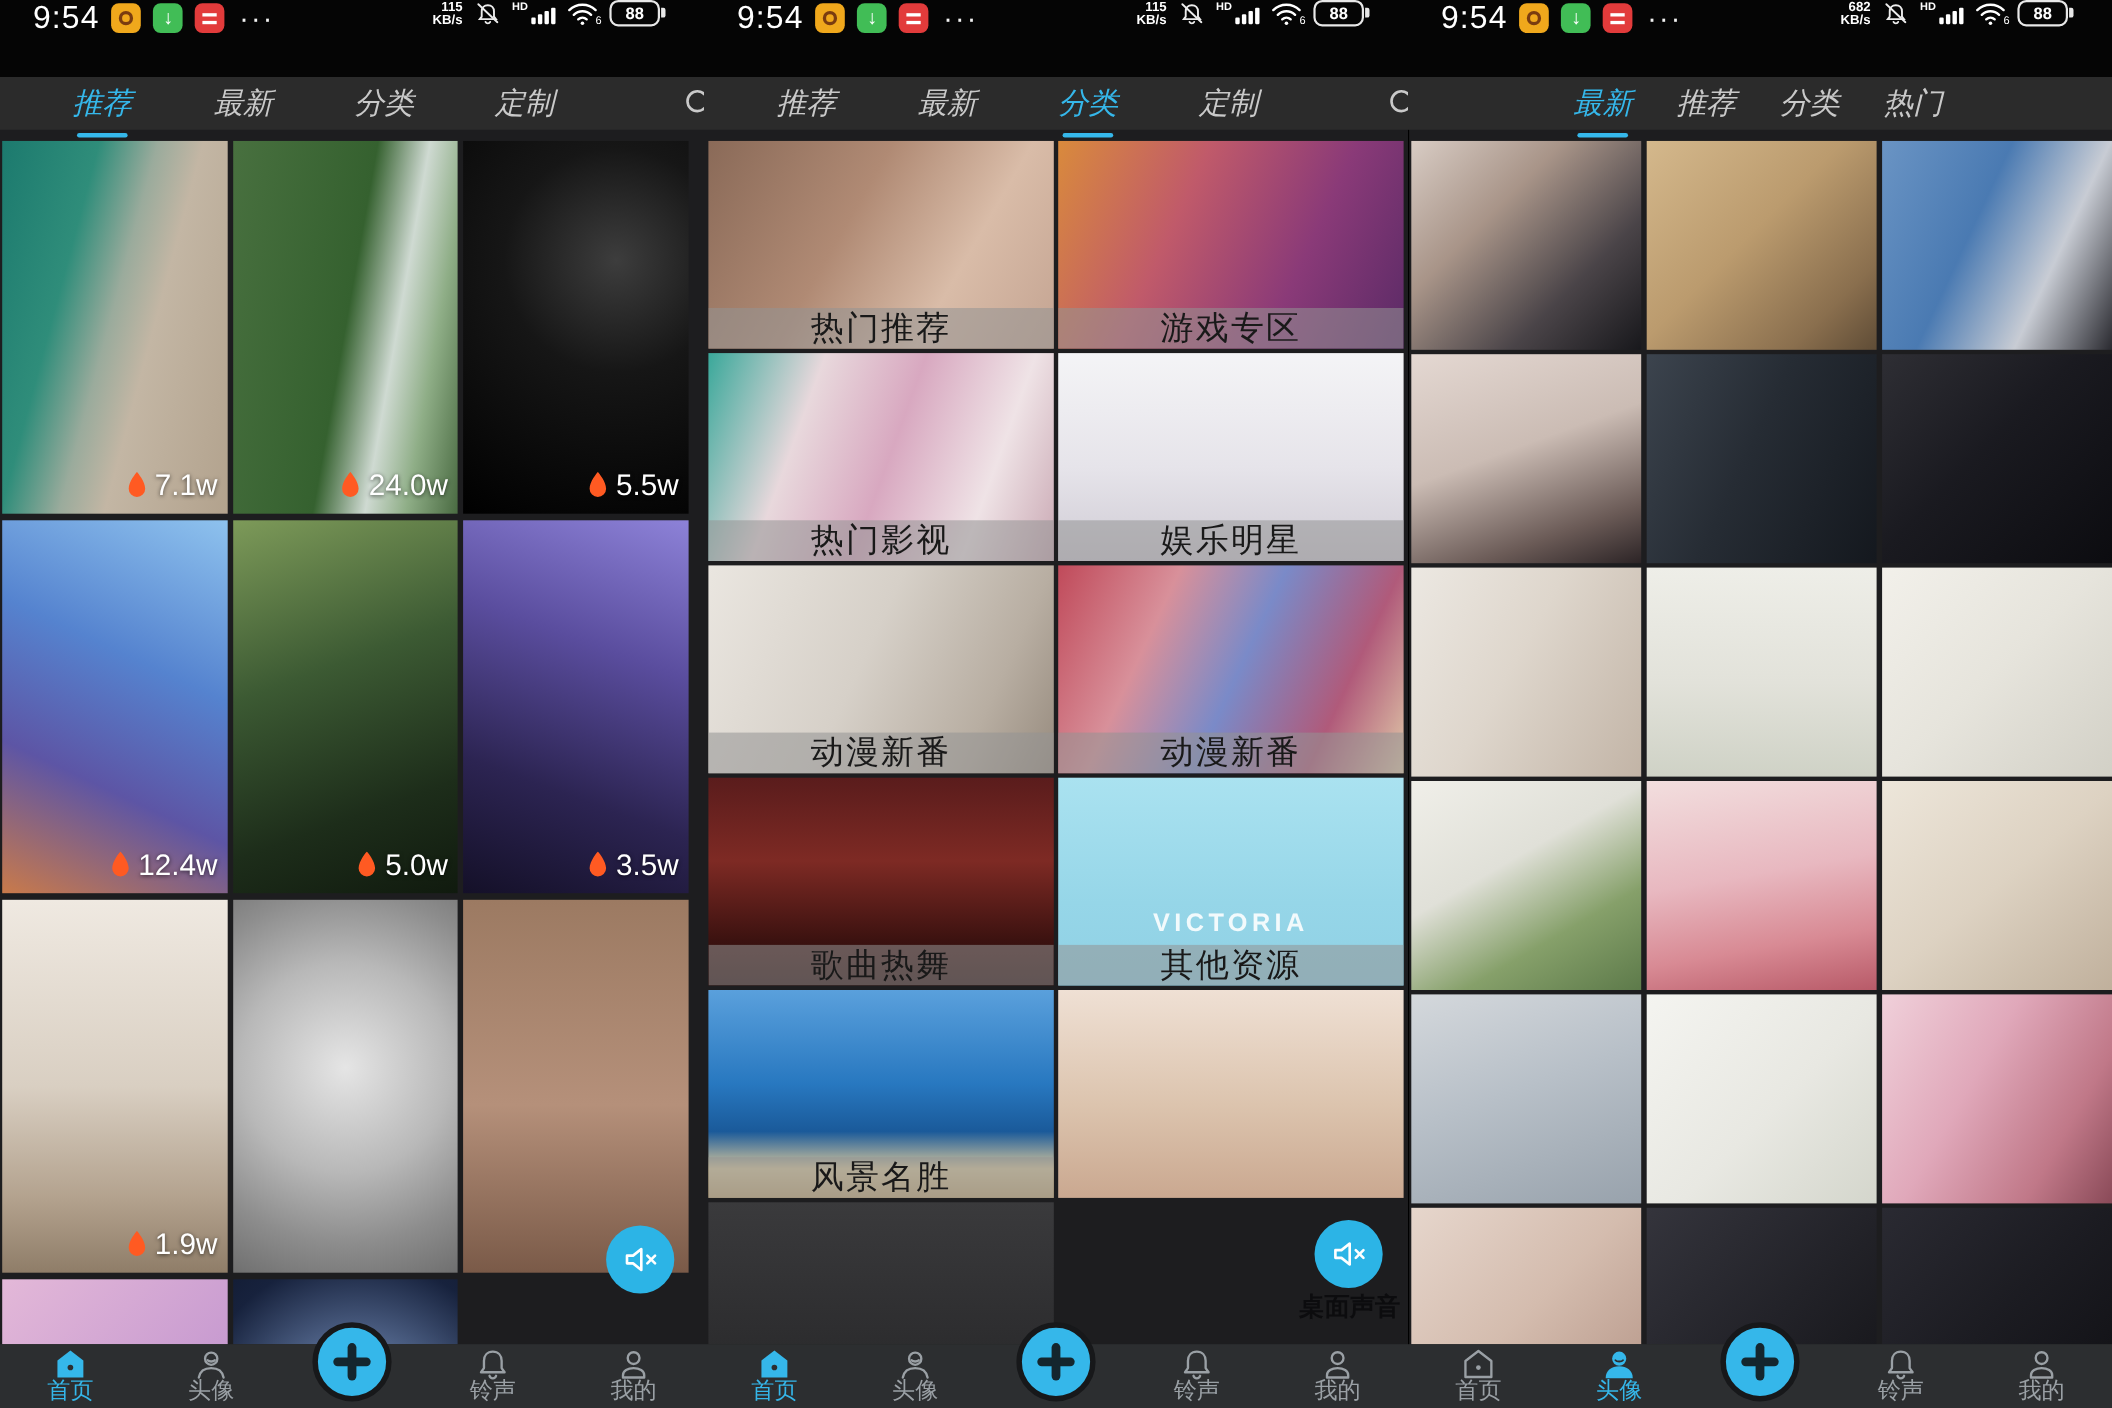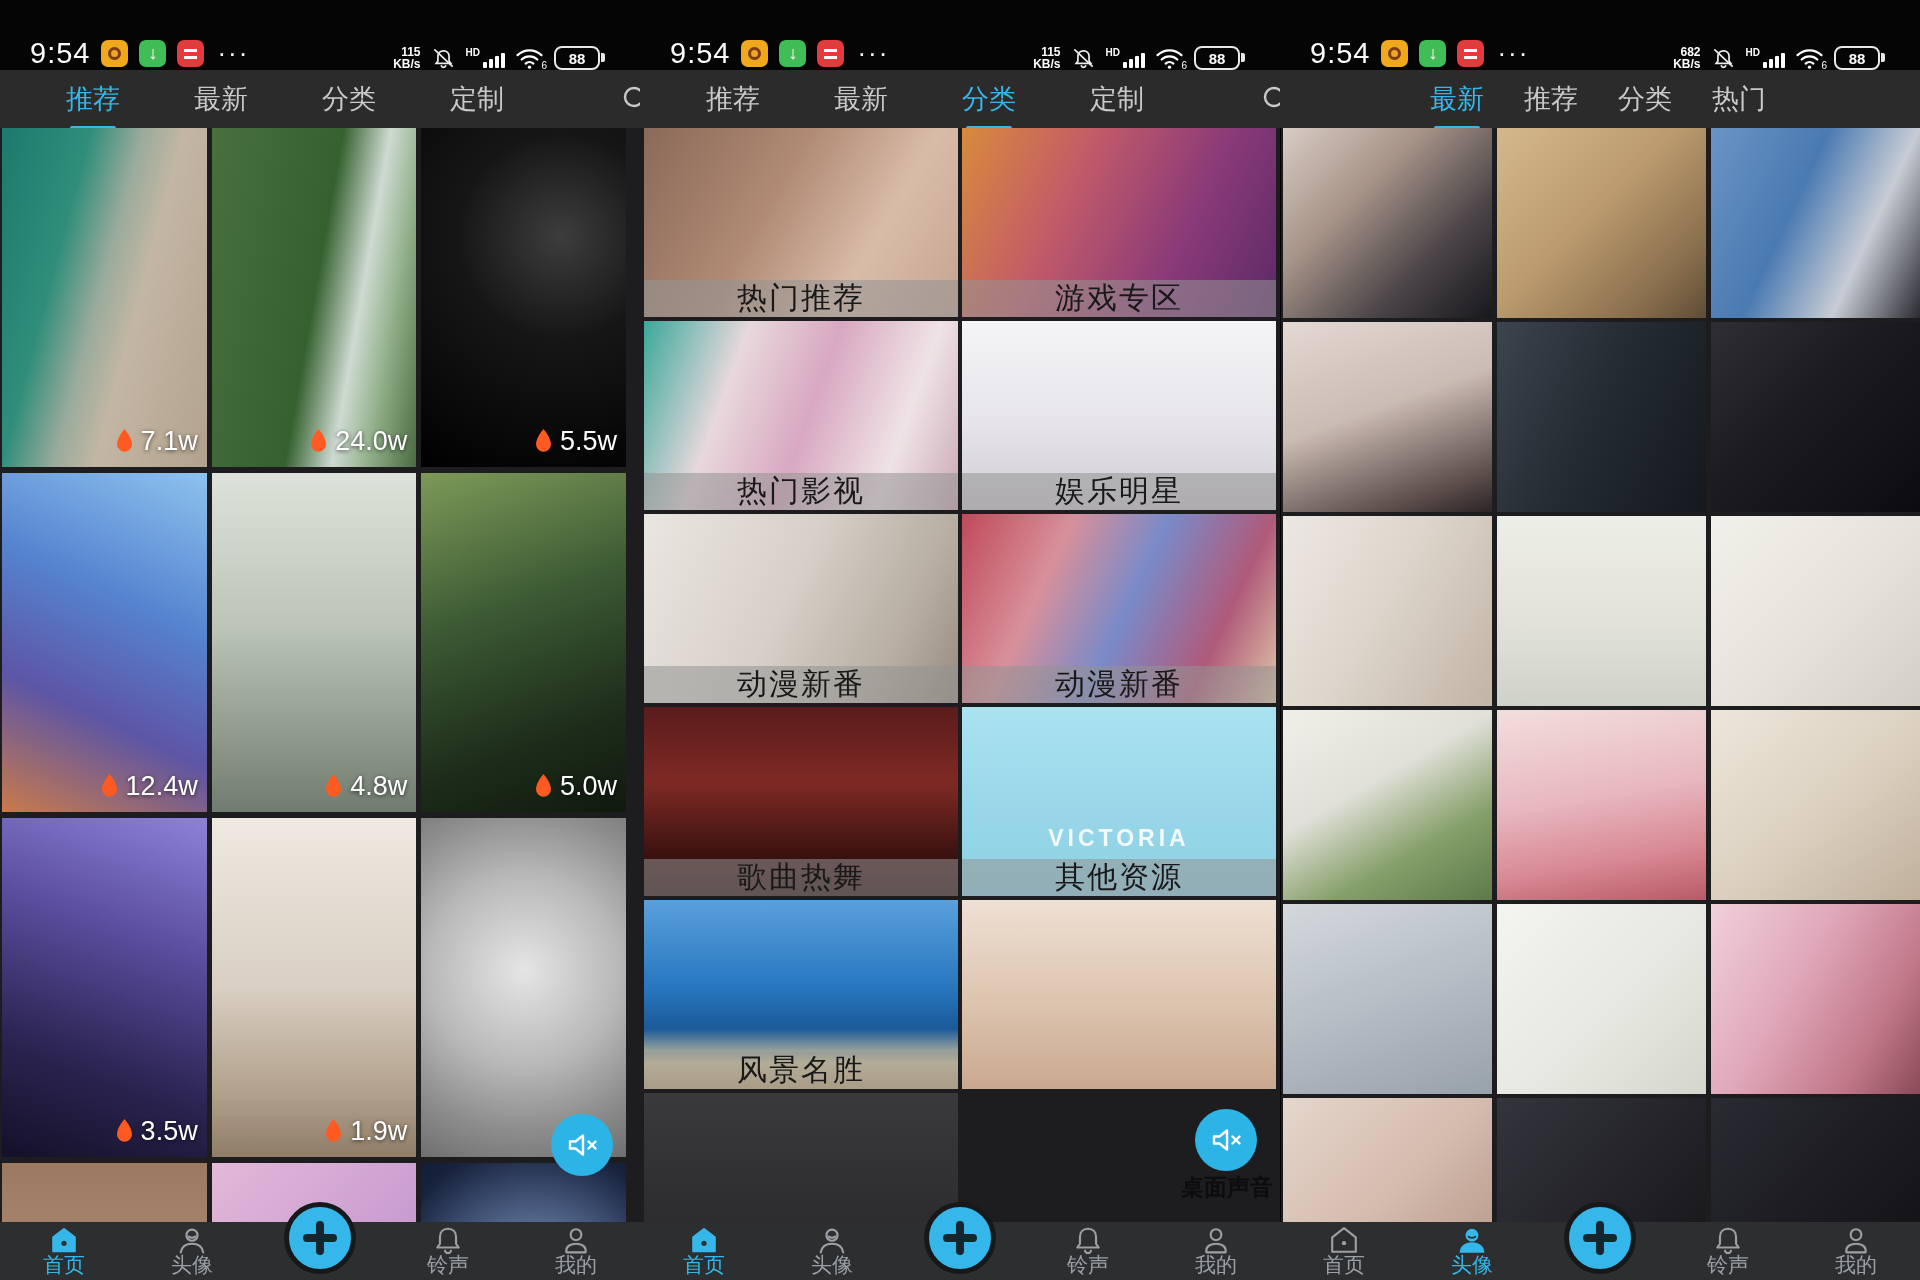--- a/index.html
+++ b/index.html
@@ -4,21 +4,21 @@
 <style>
   :root{ --accent:#35b7ea; }
   *{ margin:0; padding:0; box-sizing:border-box; }
   html,body{ width:1920px; height:1280px; background:#131313; font-family:"Liberation Sans","DejaVu Sans",sans-serif; }
   #app{ position:relative; width:1920px; height:1280px; overflow:hidden; }
 
   .screen{ position:absolute; top:0; width:640px; height:1280px; background:#1d1d1f; overflow:hidden; }
   .screen.s0{ left:0; } .screen.s1{ left:640px; } .screen.s2{ left:1280px; box-shadow:inset 1px 0 0 #000; }
 
   
-  .statusbar{ position:relative; height:70px; background:#050505; color:#fff; display:flex; align-items:flex-end; }
+  .statusbar{ position:relative; height:70px; background:#050505; color:#fff; display:flex; align-items:flex-start; }
   .sb-left{ display:flex; align-items:center; gap:11px; padding-left:30px; }
   .time{ font-size:29px; letter-spacing:1px; }
   .appicon{ width:27px; height:27px; border-radius:7px; display:flex; align-items:center; justify-content:center; }
   .a1{ background:#f0a81c; } .a2{ background:#41bd56; color:#fff; font-size:18px; font-weight:700; } .a3{ background:#e23b3b; }
   .ai-ring{ width:13px; height:13px; border:3px solid #7a3c10; border-radius:50%; }
   .ai-lines{ width:13px; height:10px; border-top:3px solid #fff; border-bottom:3px solid #fff; }
   .sb-dots{ font-size:26px; letter-spacing:2px; color:#f2f2f2; margin-left:2px; }
   .sb-right{ margin-left:auto; display:flex; align-items:center; gap:10px; padding-right:40px; }
   .speed{ display:flex; flex-direction:column; align-items:flex-end; font-size:12px; line-height:12px; font-weight:700; }
   .hdsig{ display:flex; align-items:flex-end; gap:3px; }
@@ -26,21 +26,21 @@
   .bars{ display:flex; align-items:flex-end; gap:2px; }
   .bars i{ display:block; width:4px; background:#fff; border-radius:1px; }
   .bars i:nth-child(1){height:6px;} .bars i:nth-child(2){height:9px;} .bars i:nth-child(3){height:12px;} .bars i:nth-child(4){height:15px;}
   .sicon{ display:flex; align-items:center; }
   .wifi{ position:relative; }
   .w6{ position:absolute; right:-3px; bottom:-1px; font-size:10px; font-style:normal; color:#fff; }
   .battery{ position:relative; width:46px; height:24px; border:2px solid #e8e8e8; border-radius:8px; display:flex; align-items:center; justify-content:center; font-size:15px; font-weight:700; color:#fff; }
   .battery::after{ content:""; position:absolute; right:-7px; top:5px; width:4px; height:9px; background:#e8e8e8; border-radius:0 2px 2px 0; }
 
   
-  .tabbar{ height:58px; background:#2b2b2b; display:flex; align-items:center; }
+  .tabbar{ height:48px; background:#2b2b2b; display:flex; align-items:center;font-style:italic; }
   .s0 .tabbar,.s1 .tabbar{ padding-left:66px; gap:74px; }
   .s2 .tabbar{ padding-left:150px; gap:40px; }
   .tab{ position:relative; display:inline-block; font-size:27px; color:#c9c9c9; flex:0 0 auto; }
   .tab.active{ color:var(--accent); font-weight:500; }
   .tab.active::after{ content:""; position:absolute; left:50%; transform:translateX(-50%); bottom:-13px; width:46px; height:4px; border-radius:2px; background:var(--accent); }
   .search{ width:32px; height:32px; margin-left:42px; display:flex; align-items:center; }
 
   
   .gridwrap{ position:absolute; top:128px; left:0; right:0; bottom:58px; overflow:hidden; }
   .s0 .gridwrap{ padding:0 14px 0 2px; }
@@ -171,30 +171,20 @@
             </span>
           </div>
           <div class="tile" style="background: linear-gradient(205deg, rgb(142, 194, 238) 0%, rgb(85, 131, 207) 38%, rgb(93, 85, 165) 68%, rgb(201, 122, 74) 100%); padding-left: 40px;">
             <span class="badge">
               <span class="fl">
                 <svg width="19" height="25" viewBox="0 0 18 24">
                   <path d="M9 0C9 0 1.8 8.2 1.8 14.6a7.2 7.2 0 0 0 14.4 0C16.2 8.2 9 0 9 0z" fill="#ff5a22"></path>
                 </svg>
               </span>
               <span>12.4w</span>
-            </span>
-          </div>
-          <div class="tile" style="background: linear-gradient(rgb(221, 226, 218) 0%, rgb(188, 197, 183) 45%, rgb(147, 158, 144) 75%, rgb(113, 124, 112) 100%);">
-            <span class="badge">
-              <span class="fl">
-                <svg width="19" height="25" viewBox="0 0 18 24">
-                  <path d="M9 0C9 0 1.8 8.2 1.8 14.6a7.2 7.2 0 0 0 14.4 0C16.2 8.2 9 0 9 0z" fill="#ff5a22"></path>
-                </svg>
-              </span>
-              <span>4.8w</span>
             </span>
           </div>
           <div class="tile" style="background: linear-gradient(160deg, rgb(125, 154, 89) 0%, rgb(60, 90, 51) 40%, rgb(29, 45, 26) 75%, rgb(16, 26, 14) 100%);">
             <span class="badge">
               <span class="fl">
                 <svg width="19" height="25" viewBox="0 0 18 24">
                   <path d="M9 0C9 0 1.8 8.2 1.8 14.6a7.2 7.2 0 0 0 14.4 0C16.2 8.2 9 0 9 0z" fill="#ff5a22"></path>
                 </svg>
               </span>
               <span>5.0w</span>

